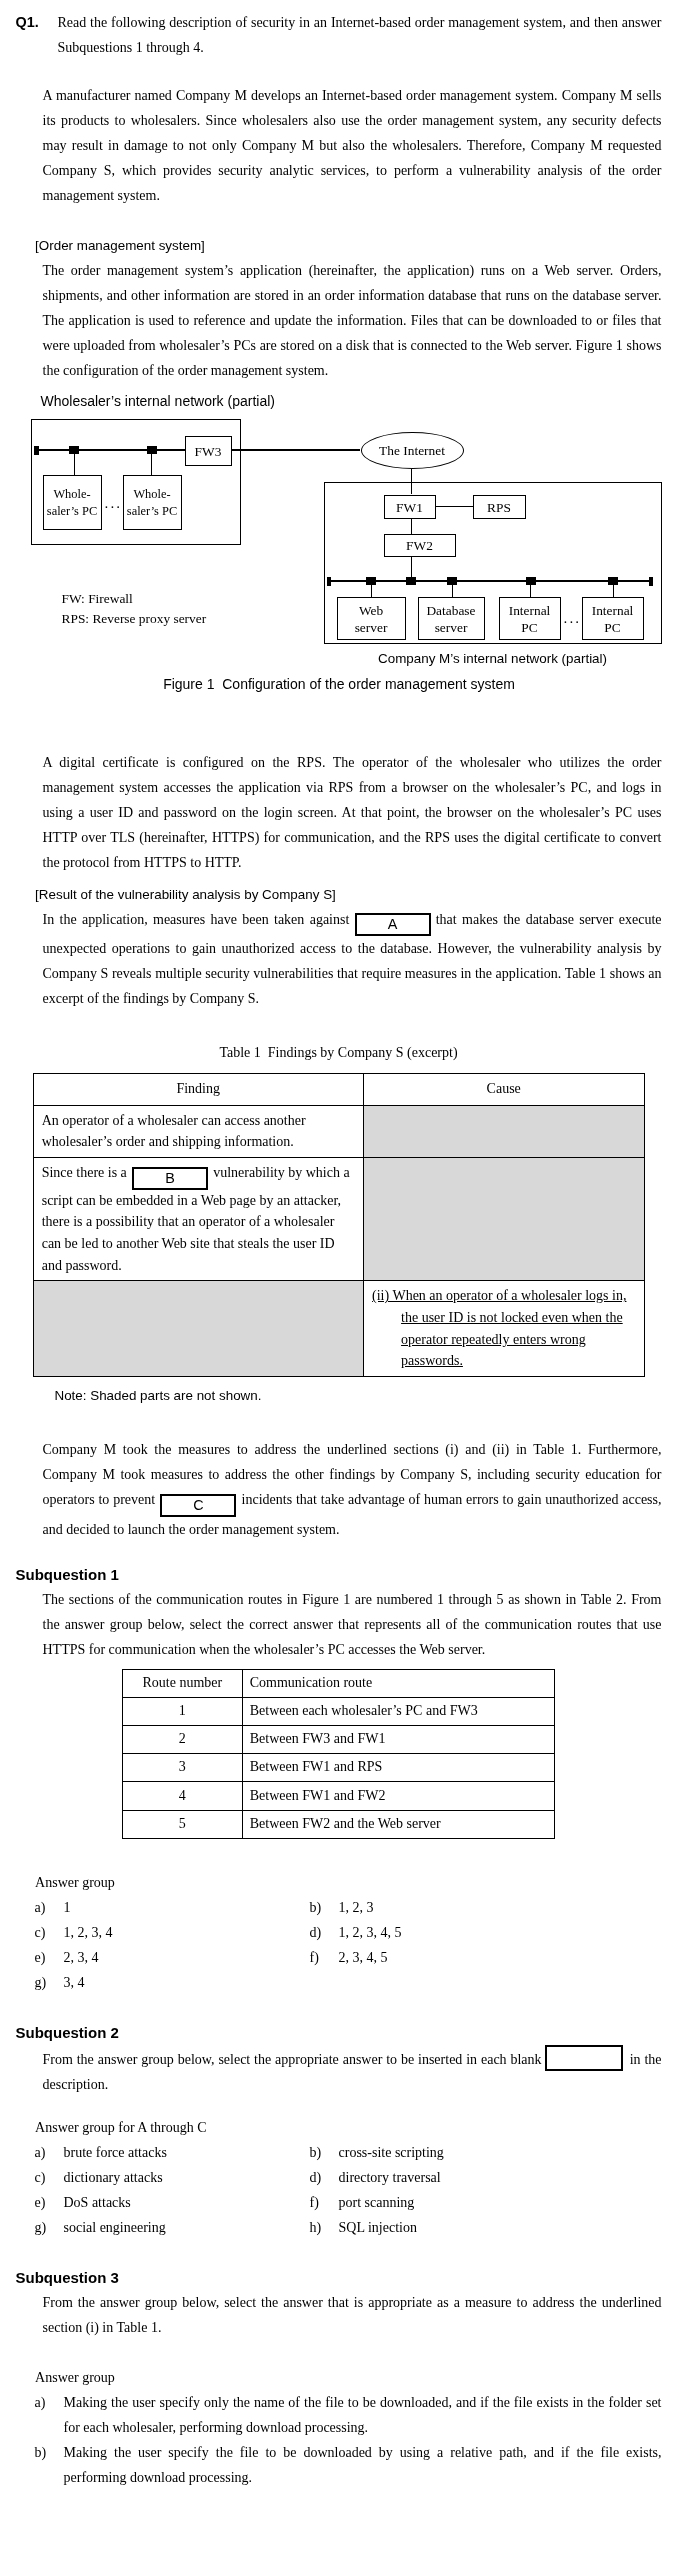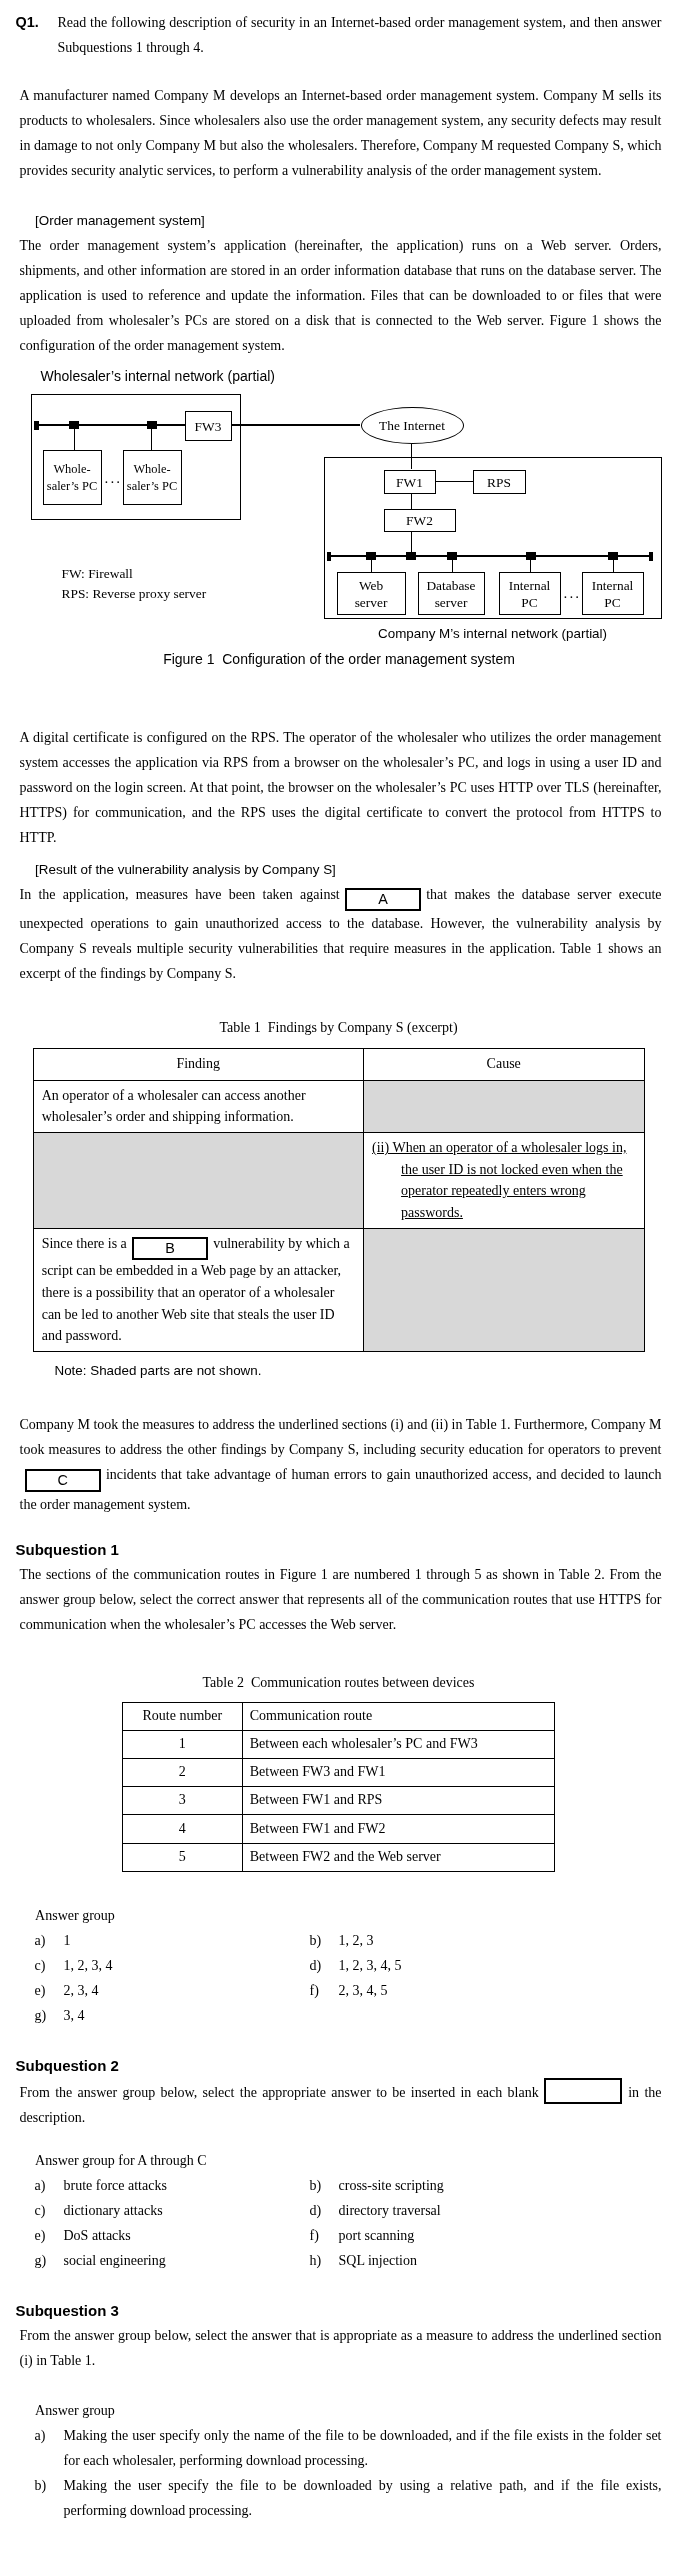--- a/index.html
+++ b/index.html
@@ -10,21 +10,21 @@
     margin:0 auto;
     padding:7.2px 15.5px 11.3px 15.5px;
     background:#fff;
     color:#000;
     font-family:"Liberation Serif", serif;
     font-size:14px;
     line-height:25px;
   }
   p { margin:0; }
   .just { text-align:justify; }
-  .ind { margin-left:4px; }.mt12{margin-top:6.2px}.mt36{margin-top:18.5px}
+  .ind { margin-left:27px; }.mt12{margin-top:6.2px}.mt36{margin-top:18.5px}
   .mt40{margin-top:20.6px}.mt44{margin-top:23px}.mt48{margin-top:25px}.mt56{margin-top:29px}
   .mt60{margin-top:31px}.mt64{margin-top:33px}.mt90{margin-top:46px}
 
   
   .qhead { display:flex; margin-top:3.1px; }
   .qhead .qlbl { flex:0 0 42px; font-family:Liberation Sans, sans-serif; font-weight:bold; font-size:14.4px; }
   .qhead .qtxt { flex:1; text-align:justify; }
 
   .bracket-head { font-family:"Liberation Sans",sans-serif; font-size:13.4px; margin-left:19.6px; }
   .subq-head { font-family:"Liberation Sans",sans-serif; font-weight:bold; font-size:15px; }
@@ -180,39 +180,38 @@
     <tbody>
         <tr>
       <th class="cfind">Finding</th>
       <th>Cause</th>
     </tr>
     <tr>
       <td>An operator of a wholesaler can access another wholesaler’s order and shipping information.</td>
       <td class="shaded"></td>
     </tr>
     <tr>
+      <td><span>Since there is a</span><span class="blank">B</span><span>vulnerability by which a script can be embedded in a Web page by an attacker, there is a possibility that an operator of a wholesaler can be led to another Web site that steals the user ID and password.</span></td>
+      <td class="shaded"></td>
+    </tr>
+    <tr>
       <td class="shaded"></td>
       <td>
             <div class="u hang2">(ii) When an operator of a wholesaler logs in, the user ID is not locked even when the operator repeatedly enters wrong passwords.</div>
           </td>
     </tr>
-    <tr>
-      <td><span>Since there is a</span><span class="blank">B</span><span>vulnerability by which a script can be embedded in a Web page by an attacker, there is a possibility that an operator of a wholesaler can be led to another Web site that steals the user ID and password.</span></td>
-      <td class="shaded"></td>
-    </tr>
   </tbody>
     </table>
   <div class="note">Note: Shaded parts are not shown.</div>
 
   <p class="just ind mt56"><span>Company M took the measures to address the underlined sections (i) and (ii) in Table 1. Furthermore, Company M took measures to address the other findings by Company S, including security education for operators to prevent</span><span class="blank">C</span><span>incidents that take advantage of human errors to gain unauthorized access, and decided to launch the order management system.</span></p>
 
   <div class="subq-head mt40">Subquestion 1</div>
   <p class="just ind">The sections of the communication routes in Figure 1 are numbered 1 through 5 as shown in Table 2. From the answer group below, select the correct answer that represents all of the communication routes that use HTTPS for communication when the wholesaler’s PC accesses the Web server.</p>
 
-  <div class="tbl-title mt64">Table 2  Communication routes between devices</div>
   <table class="t2">
     <tbody>
         <tr>
       <th class="cnum">Route number</th>
       <th class="croute">Communication route</th>
     </tr>
     <tr>
       <td class="cnum">1</td>
       <td class="croute">Between each wholesaler’s PC and FW3</td>
     </tr>

